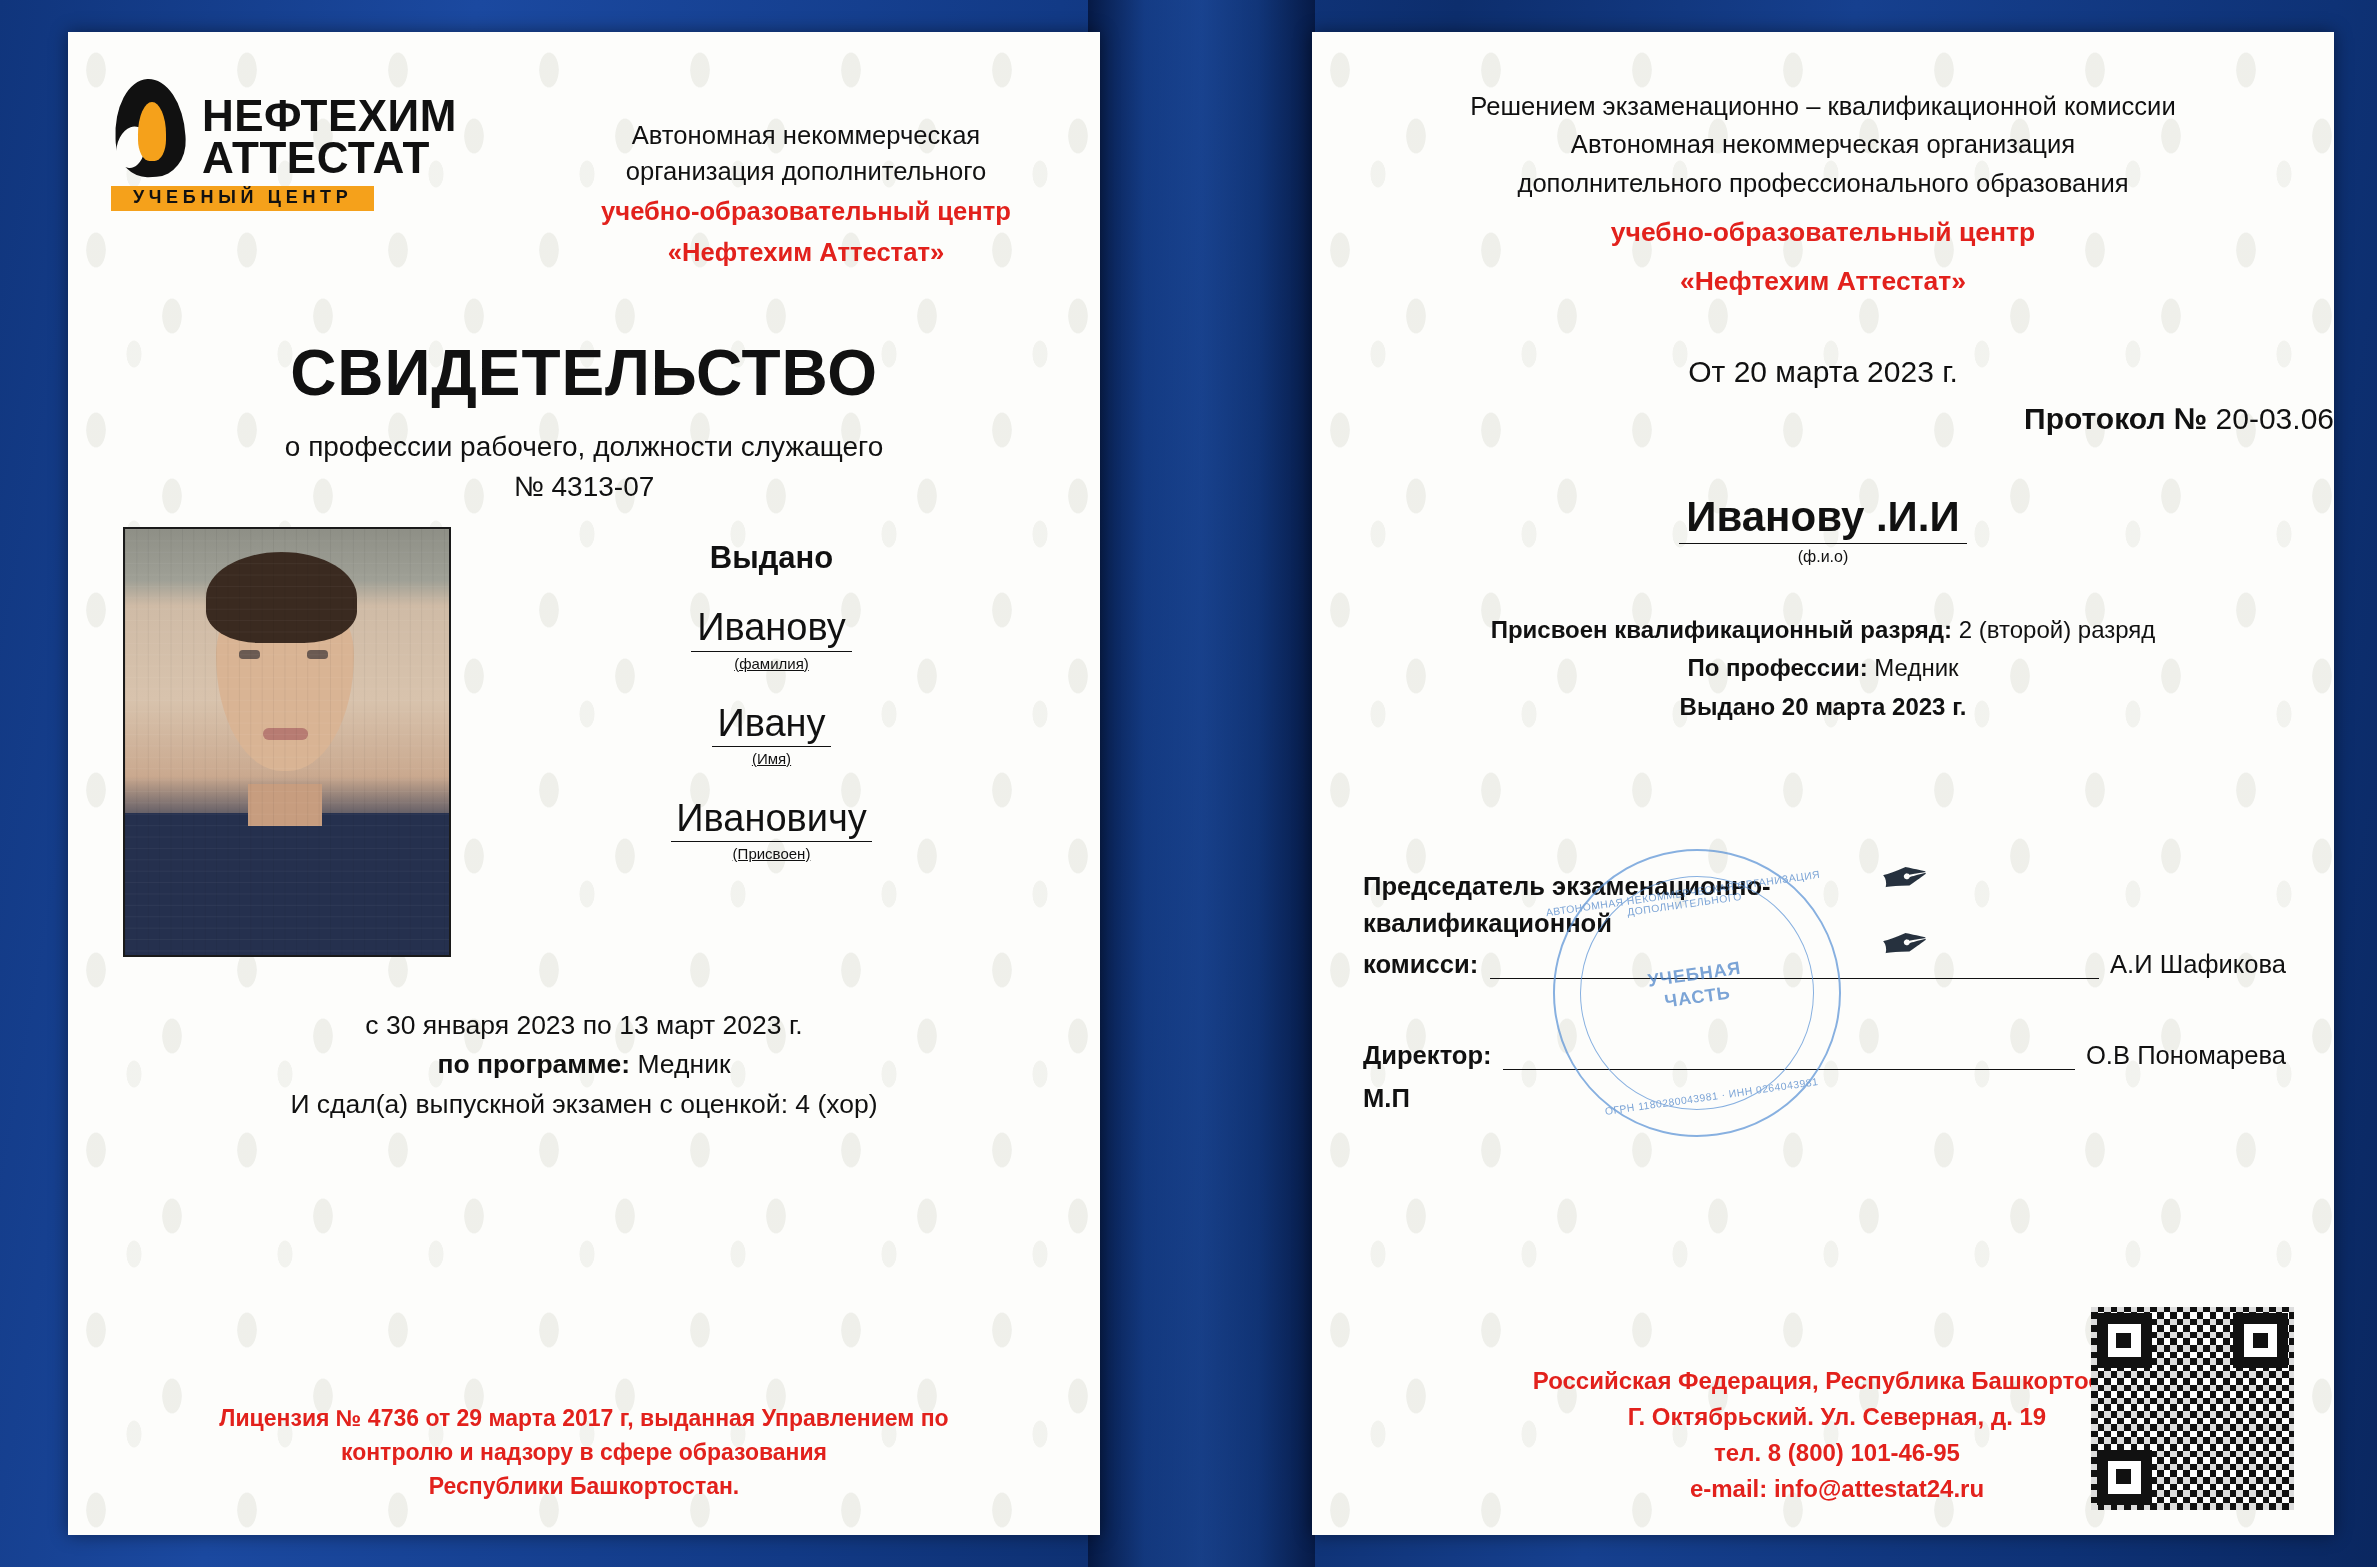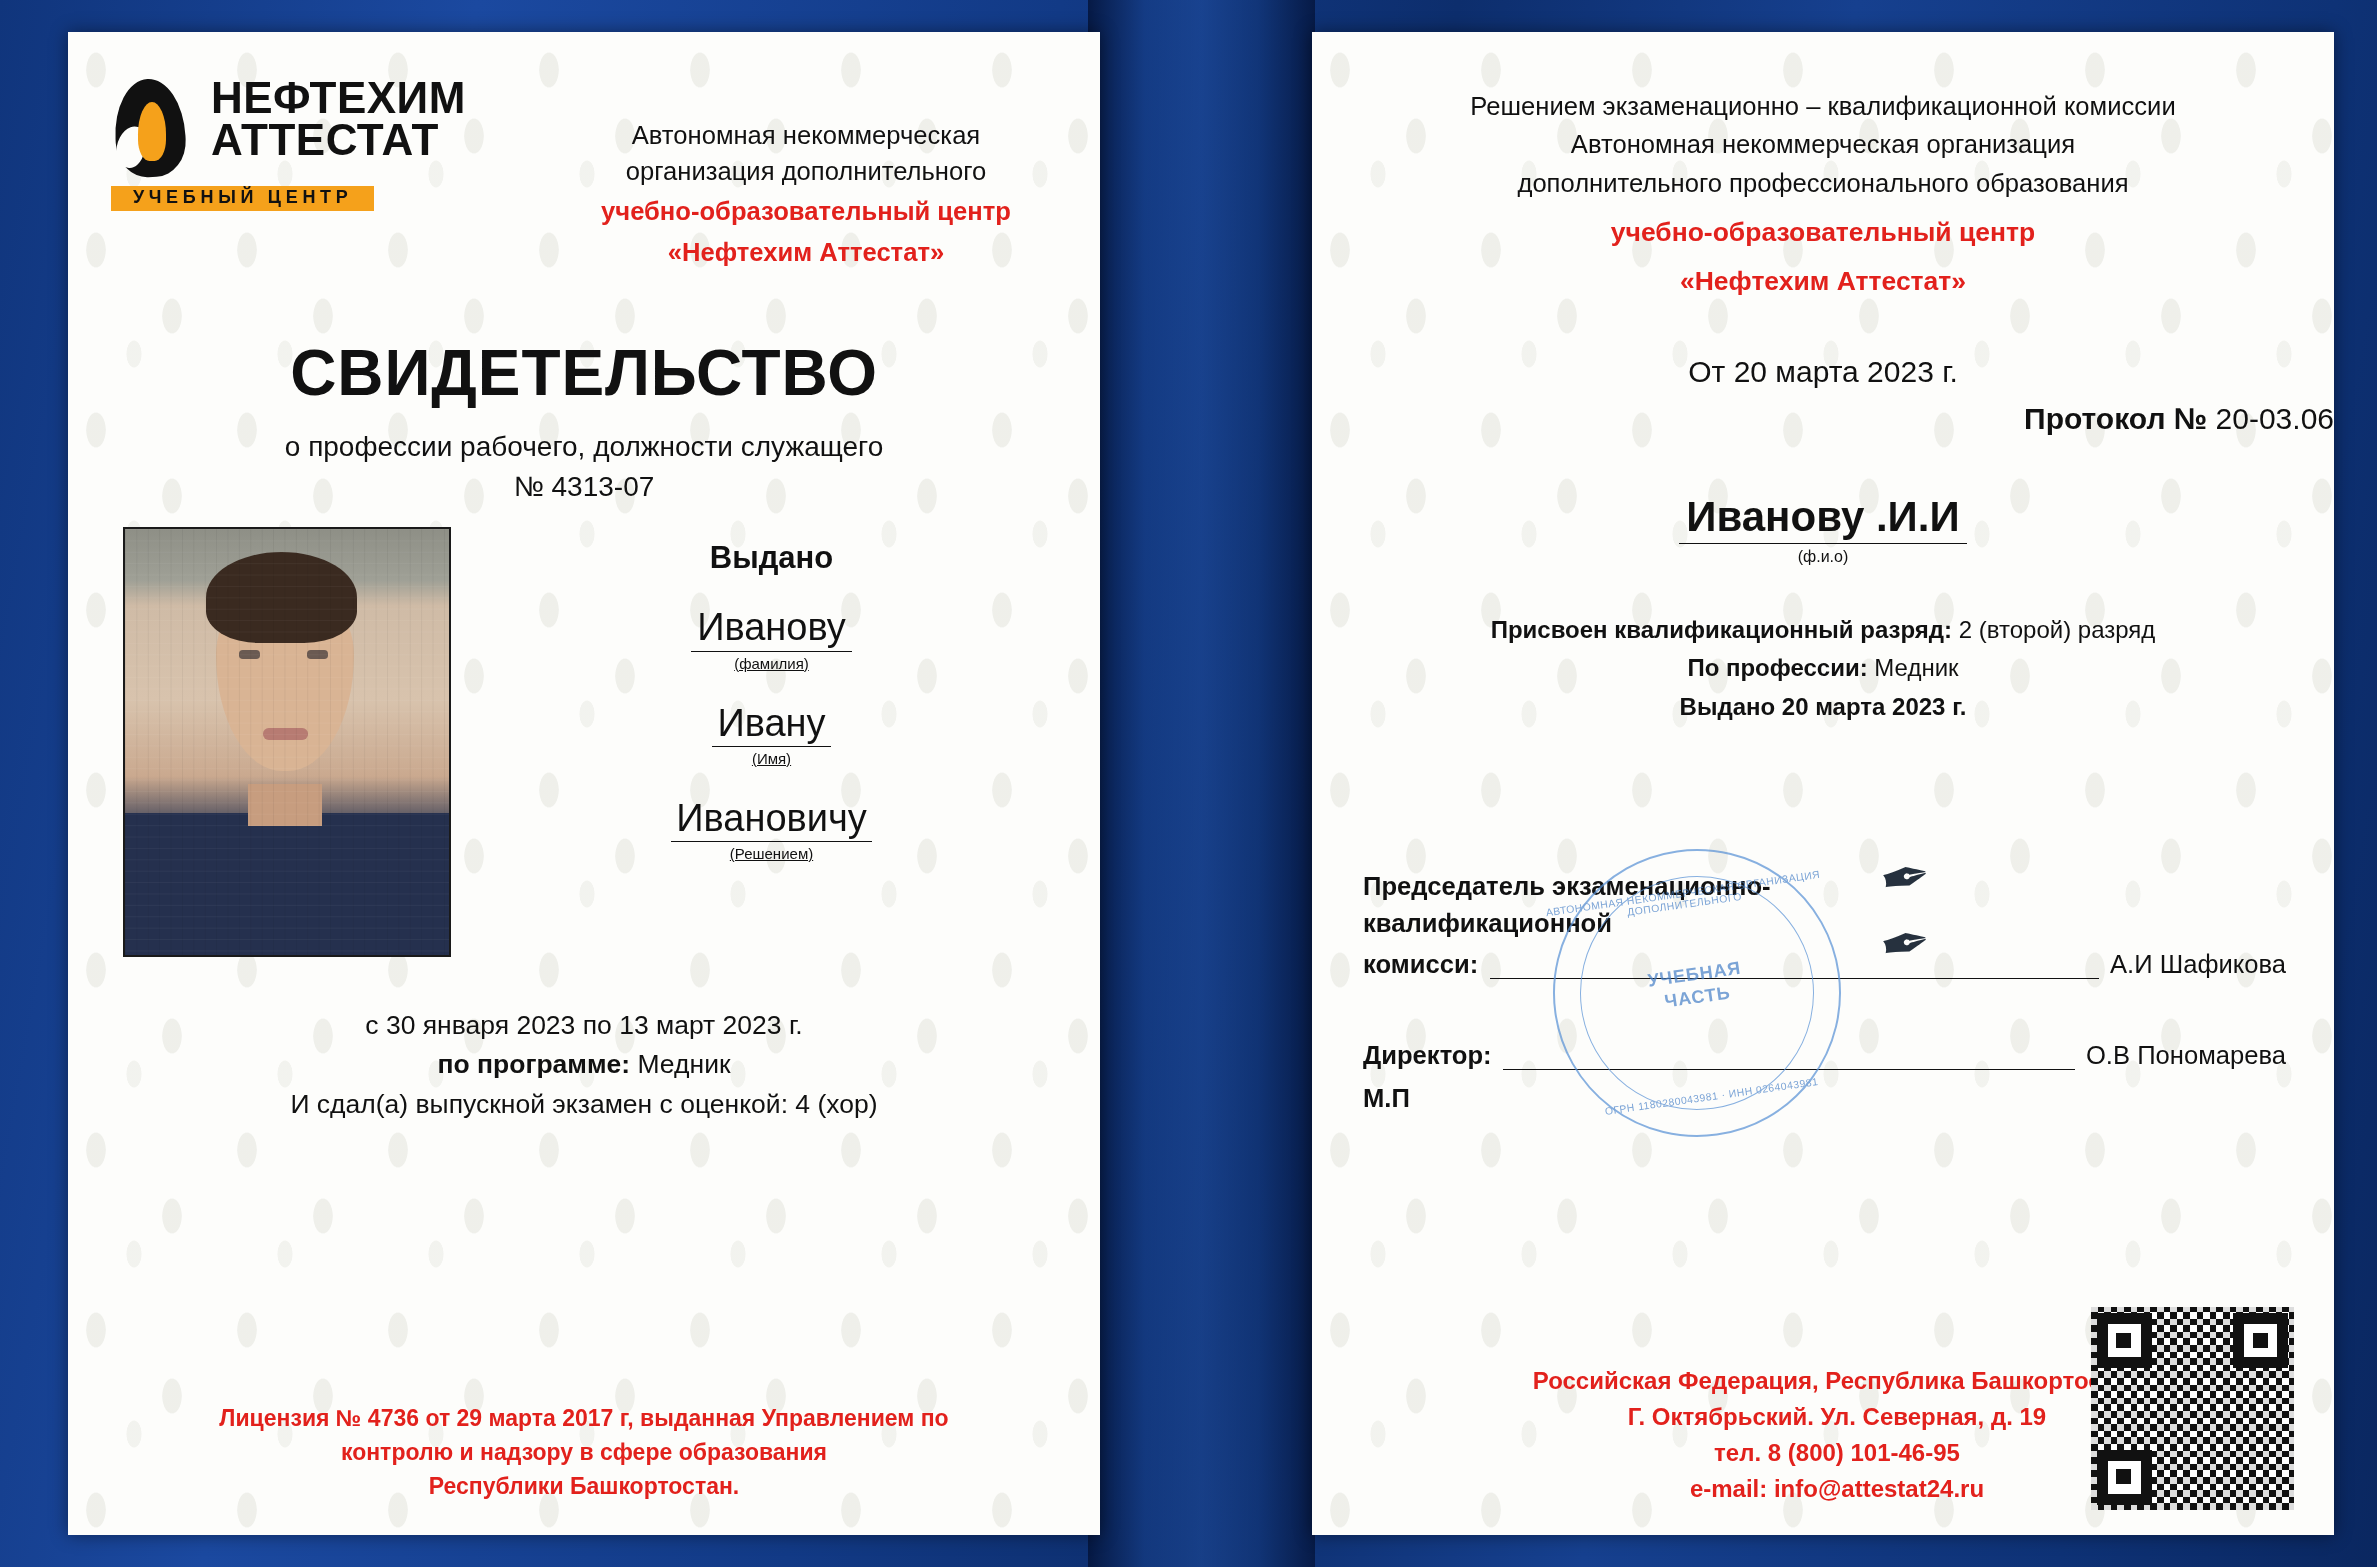--- a/index.html
+++ b/index.html
@@ -66,22 +66,22 @@
     padding: 45px 38px 0 43px;
     gap: 23px;
   }
   .logo {
     width: 416px;
     flex: none;
     position: relative;
   }
   .logo-top {
     display: flex;
-    align-items: flex-start;
-    gap: 22px;
+    align-items: flex-end;
+    gap: 13px;
   }
   .logo-mark {
     width: 78px;
     height: 102px;
     position: relative;
     flex: none;
   }
   .flame-outer {
     position: absolute;
     left: 3.8px; top: 1.9px;
@@ -517,21 +517,21 @@
             <span class="name-caption">(фамилия)</span>
           </div>
 
           <div class="name-line">
             <span class="name-value">Ивану</span>
             <span class="name-caption">(Имя)</span>
           </div>
 
           <div class="name-line">
             <span class="name-value">Ивановичу</span>
-            <span class="name-caption">(Решением)</span>
+            <span class="name-caption">(Присвоен)</span>
           </div>
         </div>
       </div>
 
       <div class="study-block">
         <div>с 30 января 2023 по 13 март  2023 г.</div>
         <div>
           <span class="b">по программе:</span>
           <span>Медник</span>
         </div>

